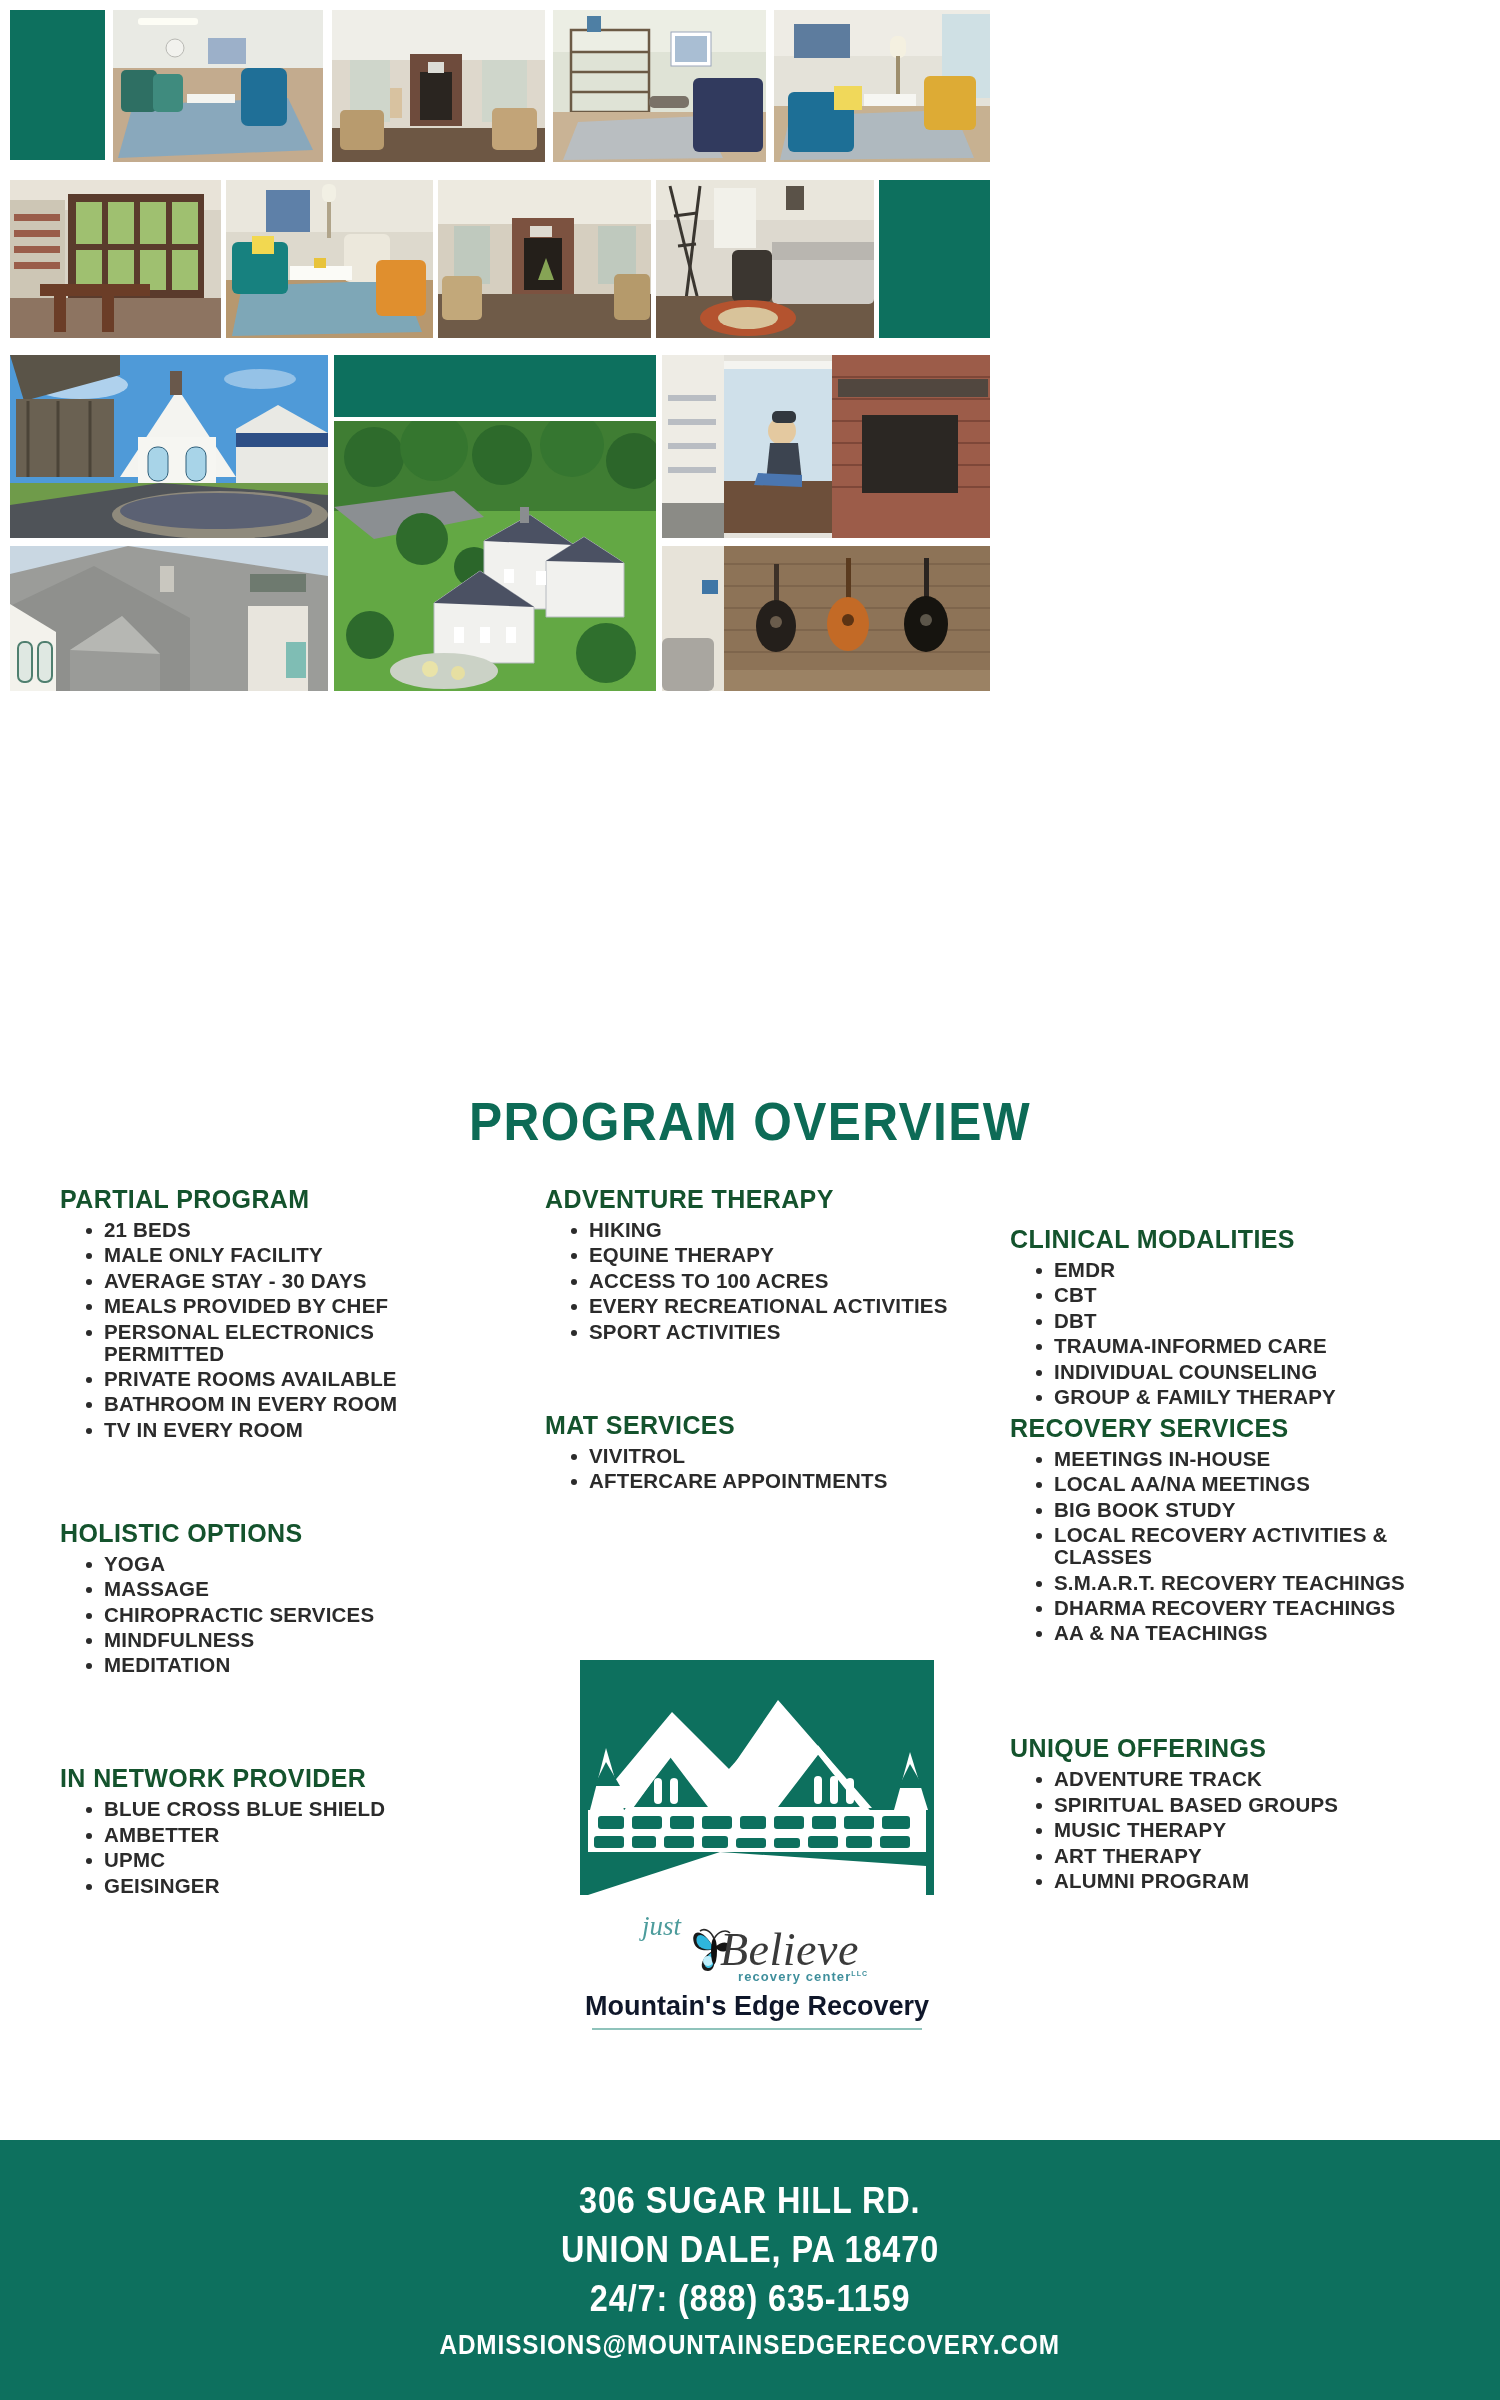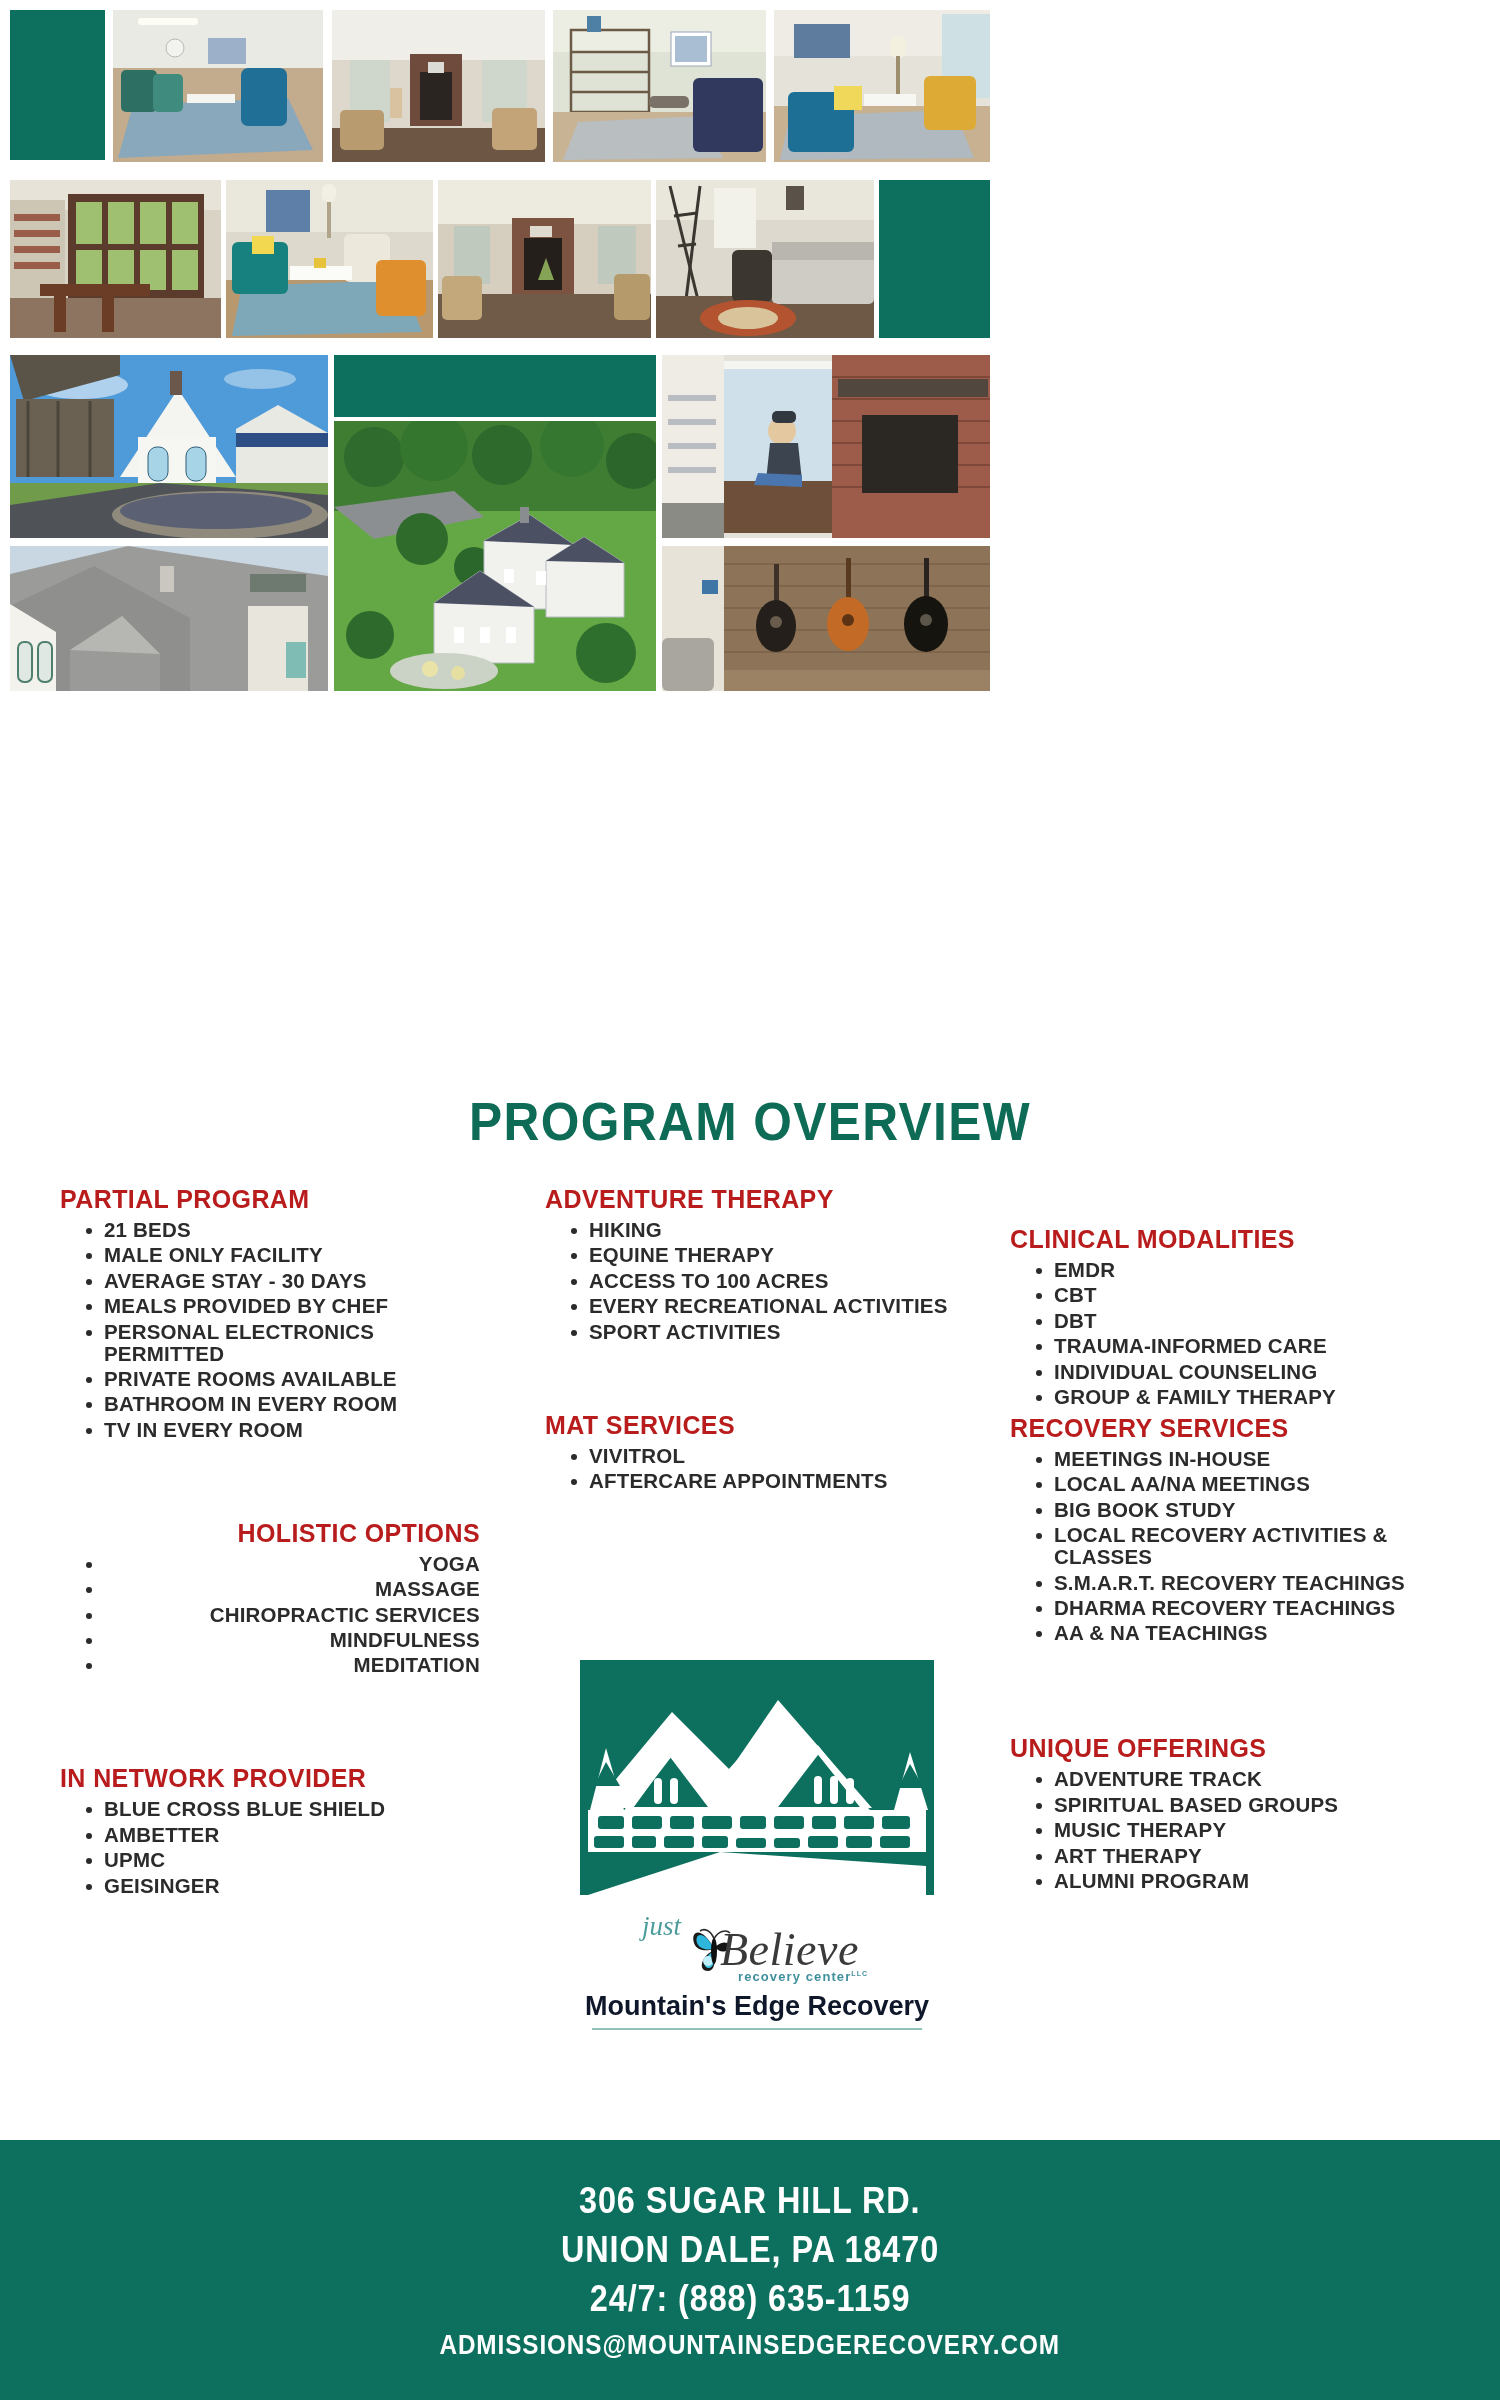--- a/index.html
+++ b/index.html
@@ -32,21 +32,21 @@
 
   
   .content { position:absolute; left:0; top:1185px; width:1500px; height:950px; }
   .col { position:absolute; top:0; }
   .col-left   { left: 60px;  width: 420px; }
   .col-mid    { left: 545px; width: 420px; }
   .col-right  { left: 1010px; width: 440px; }
 
   .block { margin-bottom: 6px; }
   .block-head {
-    color:#b91c1c;
+    color:#14532d;
     font-weight: 800;
     font-size: 25px;
     letter-spacing: 0.4px;
     margin-bottom: 5px;
     white-space: nowrap;
   }
   .col-right .block-head, .col-mid .block-head { }
   ul.items { list-style: none; padding-left: 26px; }
   ul.items li {
     position: relative;
@@ -61,21 +61,21 @@
   ul.items li::before {
     content: "";
     position: absolute;
     left: 0; top: 9px;
     width: 6px; height: 6px;
     border-radius: 50%;
     background:#2b2b2b;
   }
 
   
-  .gap-1 { margin-top: 78px; text-align: right; }
+  .gap-1 { margin-top: 78px; }
   .gap-2 { margin-top: 88px; }
   .gap-mat { margin-top: 68px; }
   .gap-clin { margin-top: 40px; }
   .gap-uniq { margin-top: 90px; }
 
   
   .logo-wrap { position:absolute; left: 562px; top: 1660px; width: 390px; }
   .logo-mark {
     width: 354px; height: 235px; margin: 0 auto;
     background: #0d705e; position: relative; overflow:hidden;

